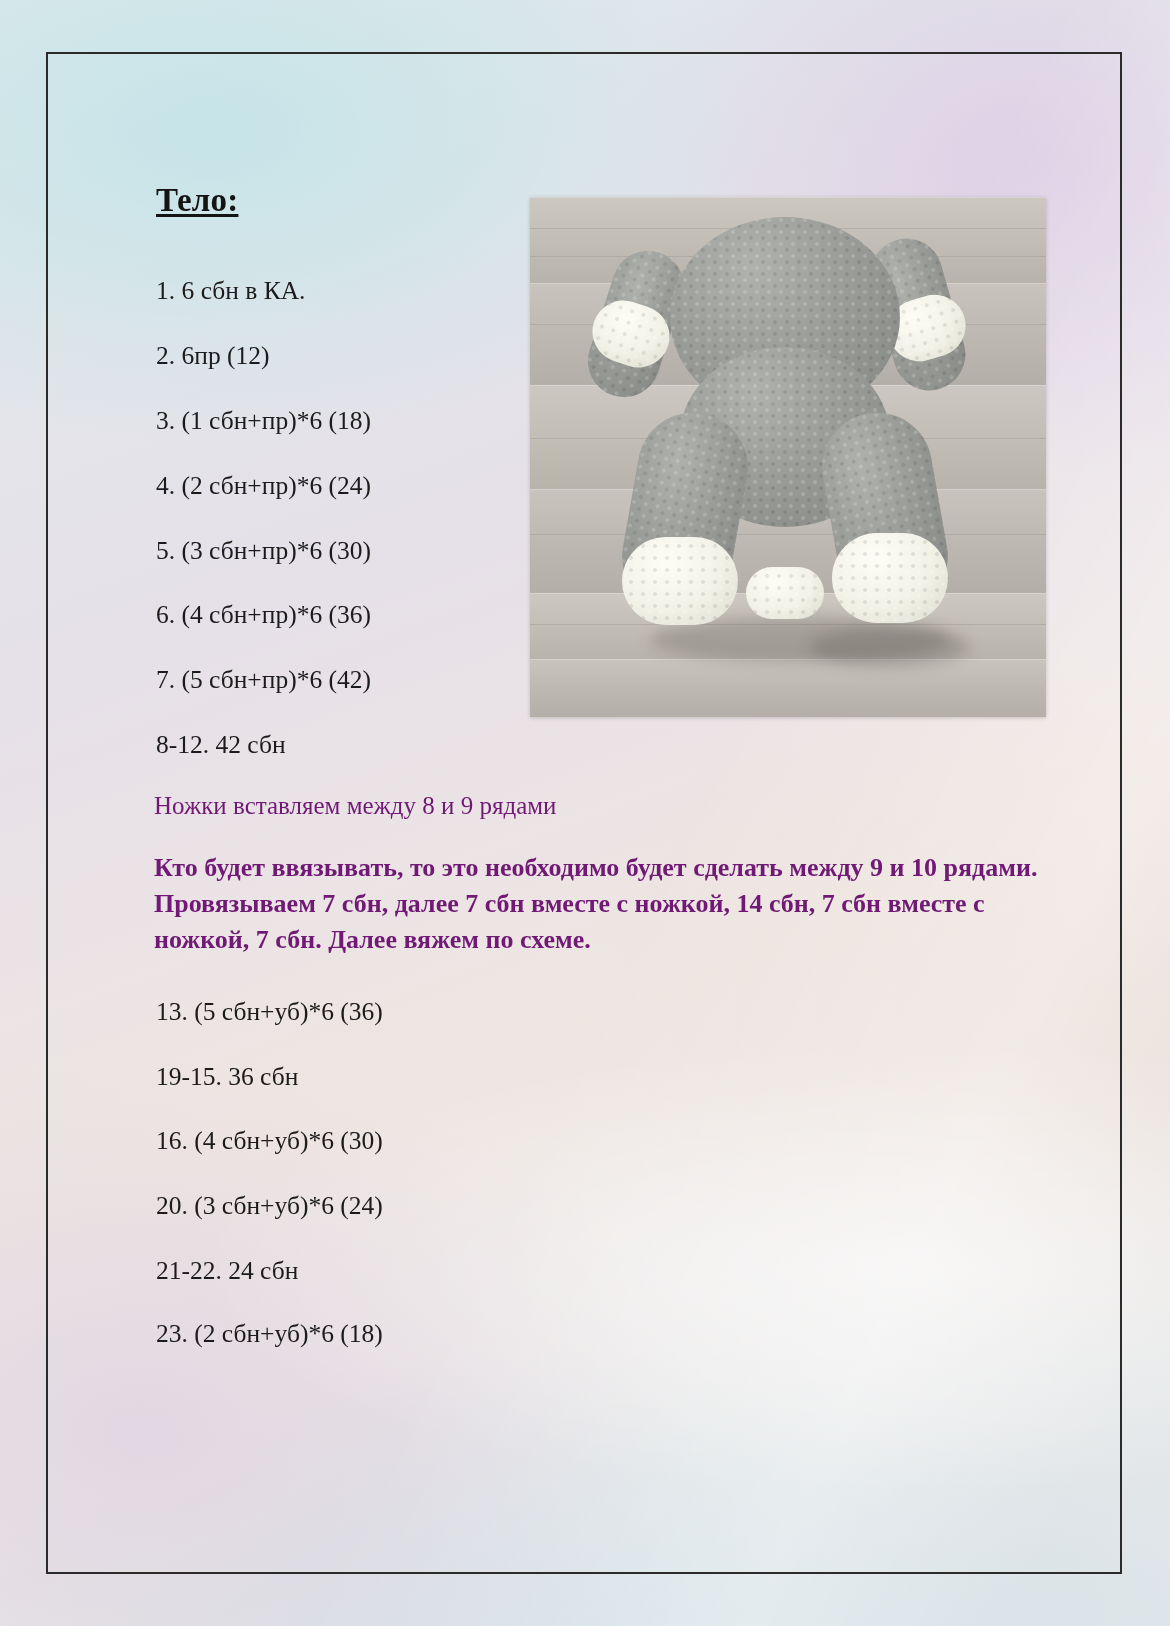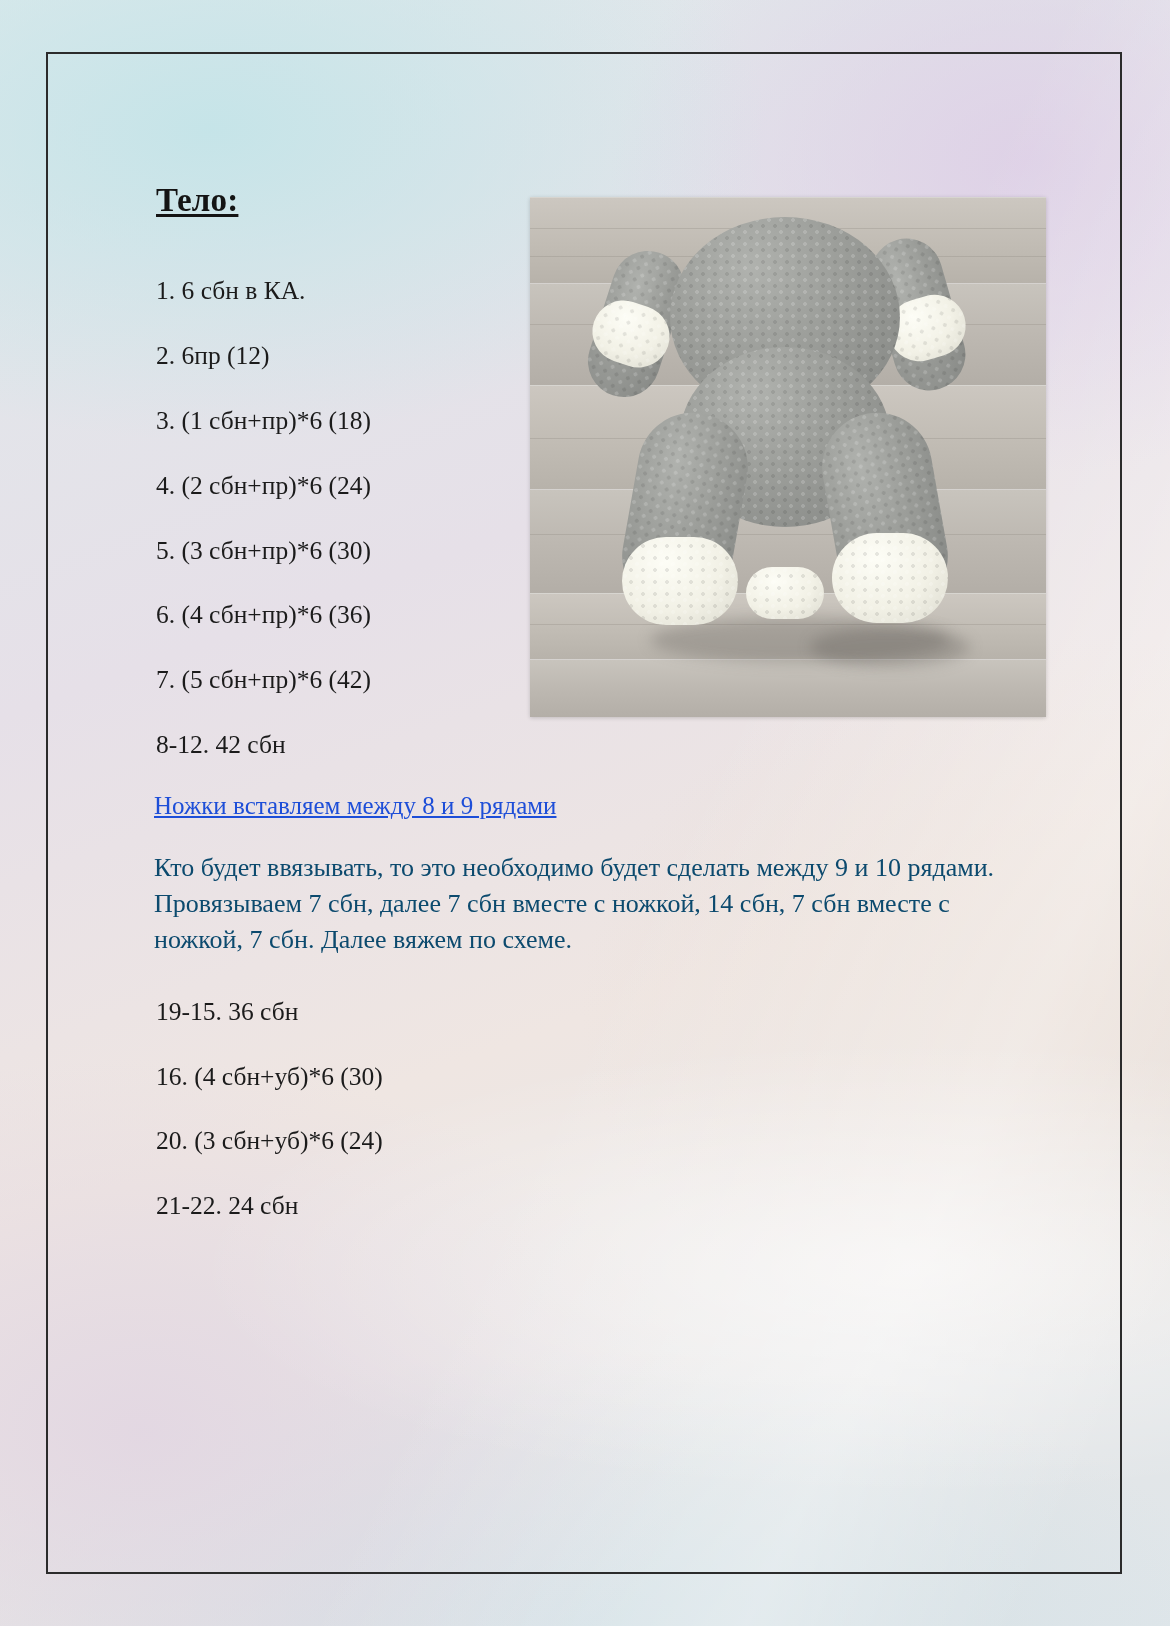--- a/index.html
+++ b/index.html
@@ -132,28 +132,27 @@
   
   .line {
     font-size: 25.5px;
     color: #1b1b1b;
     line-height: 1.25;
     margin: 0 0 33px 4px;
   }
   .line.tight { margin-bottom: 31px; }
   .note {
     font-size: 25px;
-    color: #1d4ed8;
+    color: #701a75;
     margin: 0 0 30px 2px;
-    text-decoration: underline;
   }
   .bold-block {
     font-size: 26px;
-    font-weight: normal;
-    color: #0c4a6e;
+    font-weight: bold;
+    color: #701a75;
     line-height: 1.38;
     margin: 0 0 38px 2px;
     width: 890px;
   }
   .bold-block.second { width: 880px; margin-bottom: 34px; }
   .clearfix::after { content: ""; display: block; clear: both; }
 </style>
 </head>
 <body>
 
@@ -241,21 +240,23 @@
     <div class="line">6. (4 сбн+пр)*6 (36)</div>
     <div class="line">7. (5 сбн+пр)*6 (42)</div>
     <div class="line tight">8-12. 42 сбн</div>
 
     <div class="clearfix"></div>
 
     <div class="note">Ножки вставляем между 8 и 9 рядами</div>
 
     <div class="bold-block">Кто будет ввязывать, то это необходимо будет сделать между 9 и 10 рядами. Провязываем 7 сбн, далее 7 сбн вместе с ножкой, 14 сбн, 7 сбн вместе с ножкой, 7 сбн. Далее вяжем по схеме.</div>
 
+    <div class="line">13. (5 сбн+уб)*6 (36)</div>
     <div class="line">19-15. 36 сбн</div>
     <div class="line">16. (4 сбн+уб)*6 (30)</div>
     <div class="line">20. (3 сбн+уб)*6 (24)</div>
     <div class="line tight">21-22. 24 сбн</div>
 
 
+    <div class="line">23. (2 сбн+уб)*6 (18)</div>
 
   </div>
 </div>
 
 </body></html>

